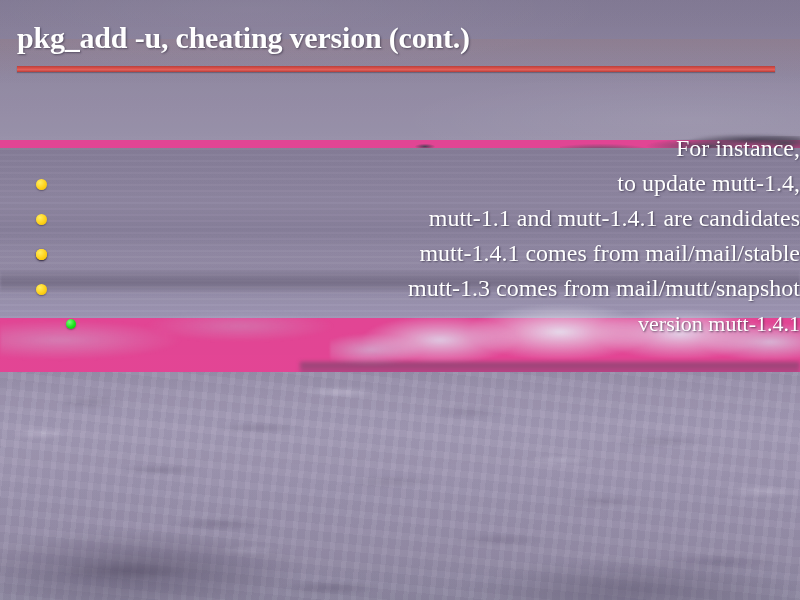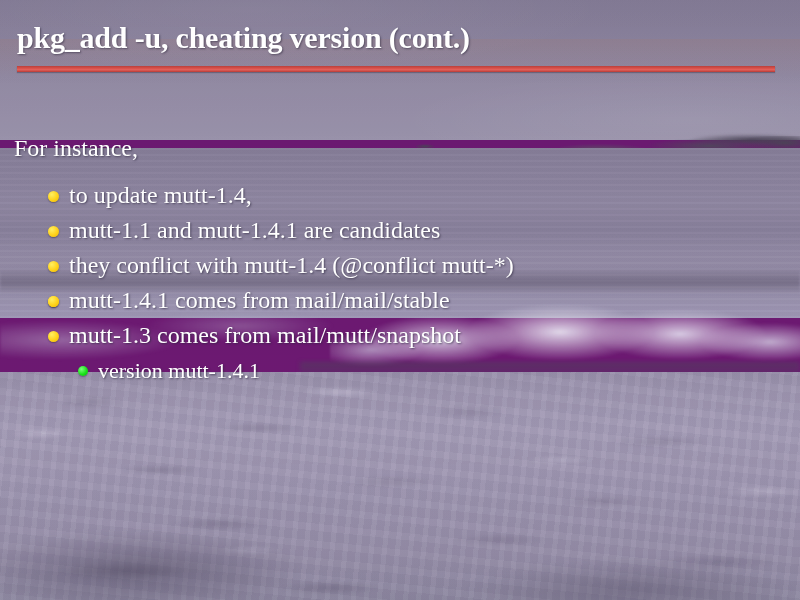--- a/index.html
+++ b/index.html
@@ -10,21 +10,21 @@
   }
   body {
     font-family: "Liberation Serif", "DejaVu Serif", serif;
   }
 
   #slide {
     position: relative;
     width: 800px;
     height: 600px;
     overflow: hidden;
-    background: #701a75;
+    background: #ec4899;
   }
 
   
   .photo {
     position: absolute;
     inset: 0;
     overflow: hidden;
   }
   
   .sky {
@@ -213,33 +213,34 @@
     background: linear-gradient(to bottom, #b8403c 0%, #d9504a 38%, #e2625c 62%, #b83a36 100%);
     box-shadow: 0 1px 1px rgba(40,34,56,0.35);
   }
 
   
   .body-block {
     position: absolute;
     left: 0;
     top: 131px;
     width: 800px;
+    text-align: right;
   }
   .lead {
     position: relative;
     margin-left: 14px;
     font-size: 24px;
     line-height: 35px;
     color: #ffffff;
     text-shadow: 1px 1px 2px rgba(45,38,62,0.65);
     white-space: nowrap;
   }
   .blist {
     list-style: none;
-    margin: 12px;
+    margin: 0;
     padding: 0;
   }
   .bitem {
     position: relative;
     font-size: 24px;
     line-height: 35px;
     color: #ffffff;
     text-shadow: 1px 1px 2px rgba(45,38,62,0.65);
     white-space: nowrap;
   }
@@ -294,21 +295,21 @@
   </div>
 
   <div class="title">pkg_add -u, cheating version (cont.)</div>
   <div class="title-rule"></div>
 
   <div class="body-block">
     <div class="lead">For instance,</div>
     <ul class="blist" id="bullet-list">
         <li class="bitem lvl1"><span class="dot"></span><span>to update mutt-1.4,</span></li>
         <li class="bitem lvl1"><span class="dot"></span><span>mutt-1.1 and mutt-1.4.1 are candidates</span></li>
-        <li class="bitem lvl1"><span class="dot"></span><span>they conflict with mutt-1.4 (@conflict mutt-*)</span></li>
+        <li class="bitem lvl1"><span class="dot"></span></li>
         <li class="bitem lvl1"><span class="dot"></span></li>
         <li class="bitem lvl1"><span class="dot"></span><span>mutt-1.4.1 comes from mail/mail/stable</span></li>
         <li class="bitem lvl1"><span class="dot"></span><span>mutt-1.3 comes from mail/mutt/snapshot</span></li>
         <li class="bitem lvl2"><span class="dot"></span><span>version mutt-1.4.1</span></li>
       </ul>
   </div>
 
 </div>
 
 </body></html>

